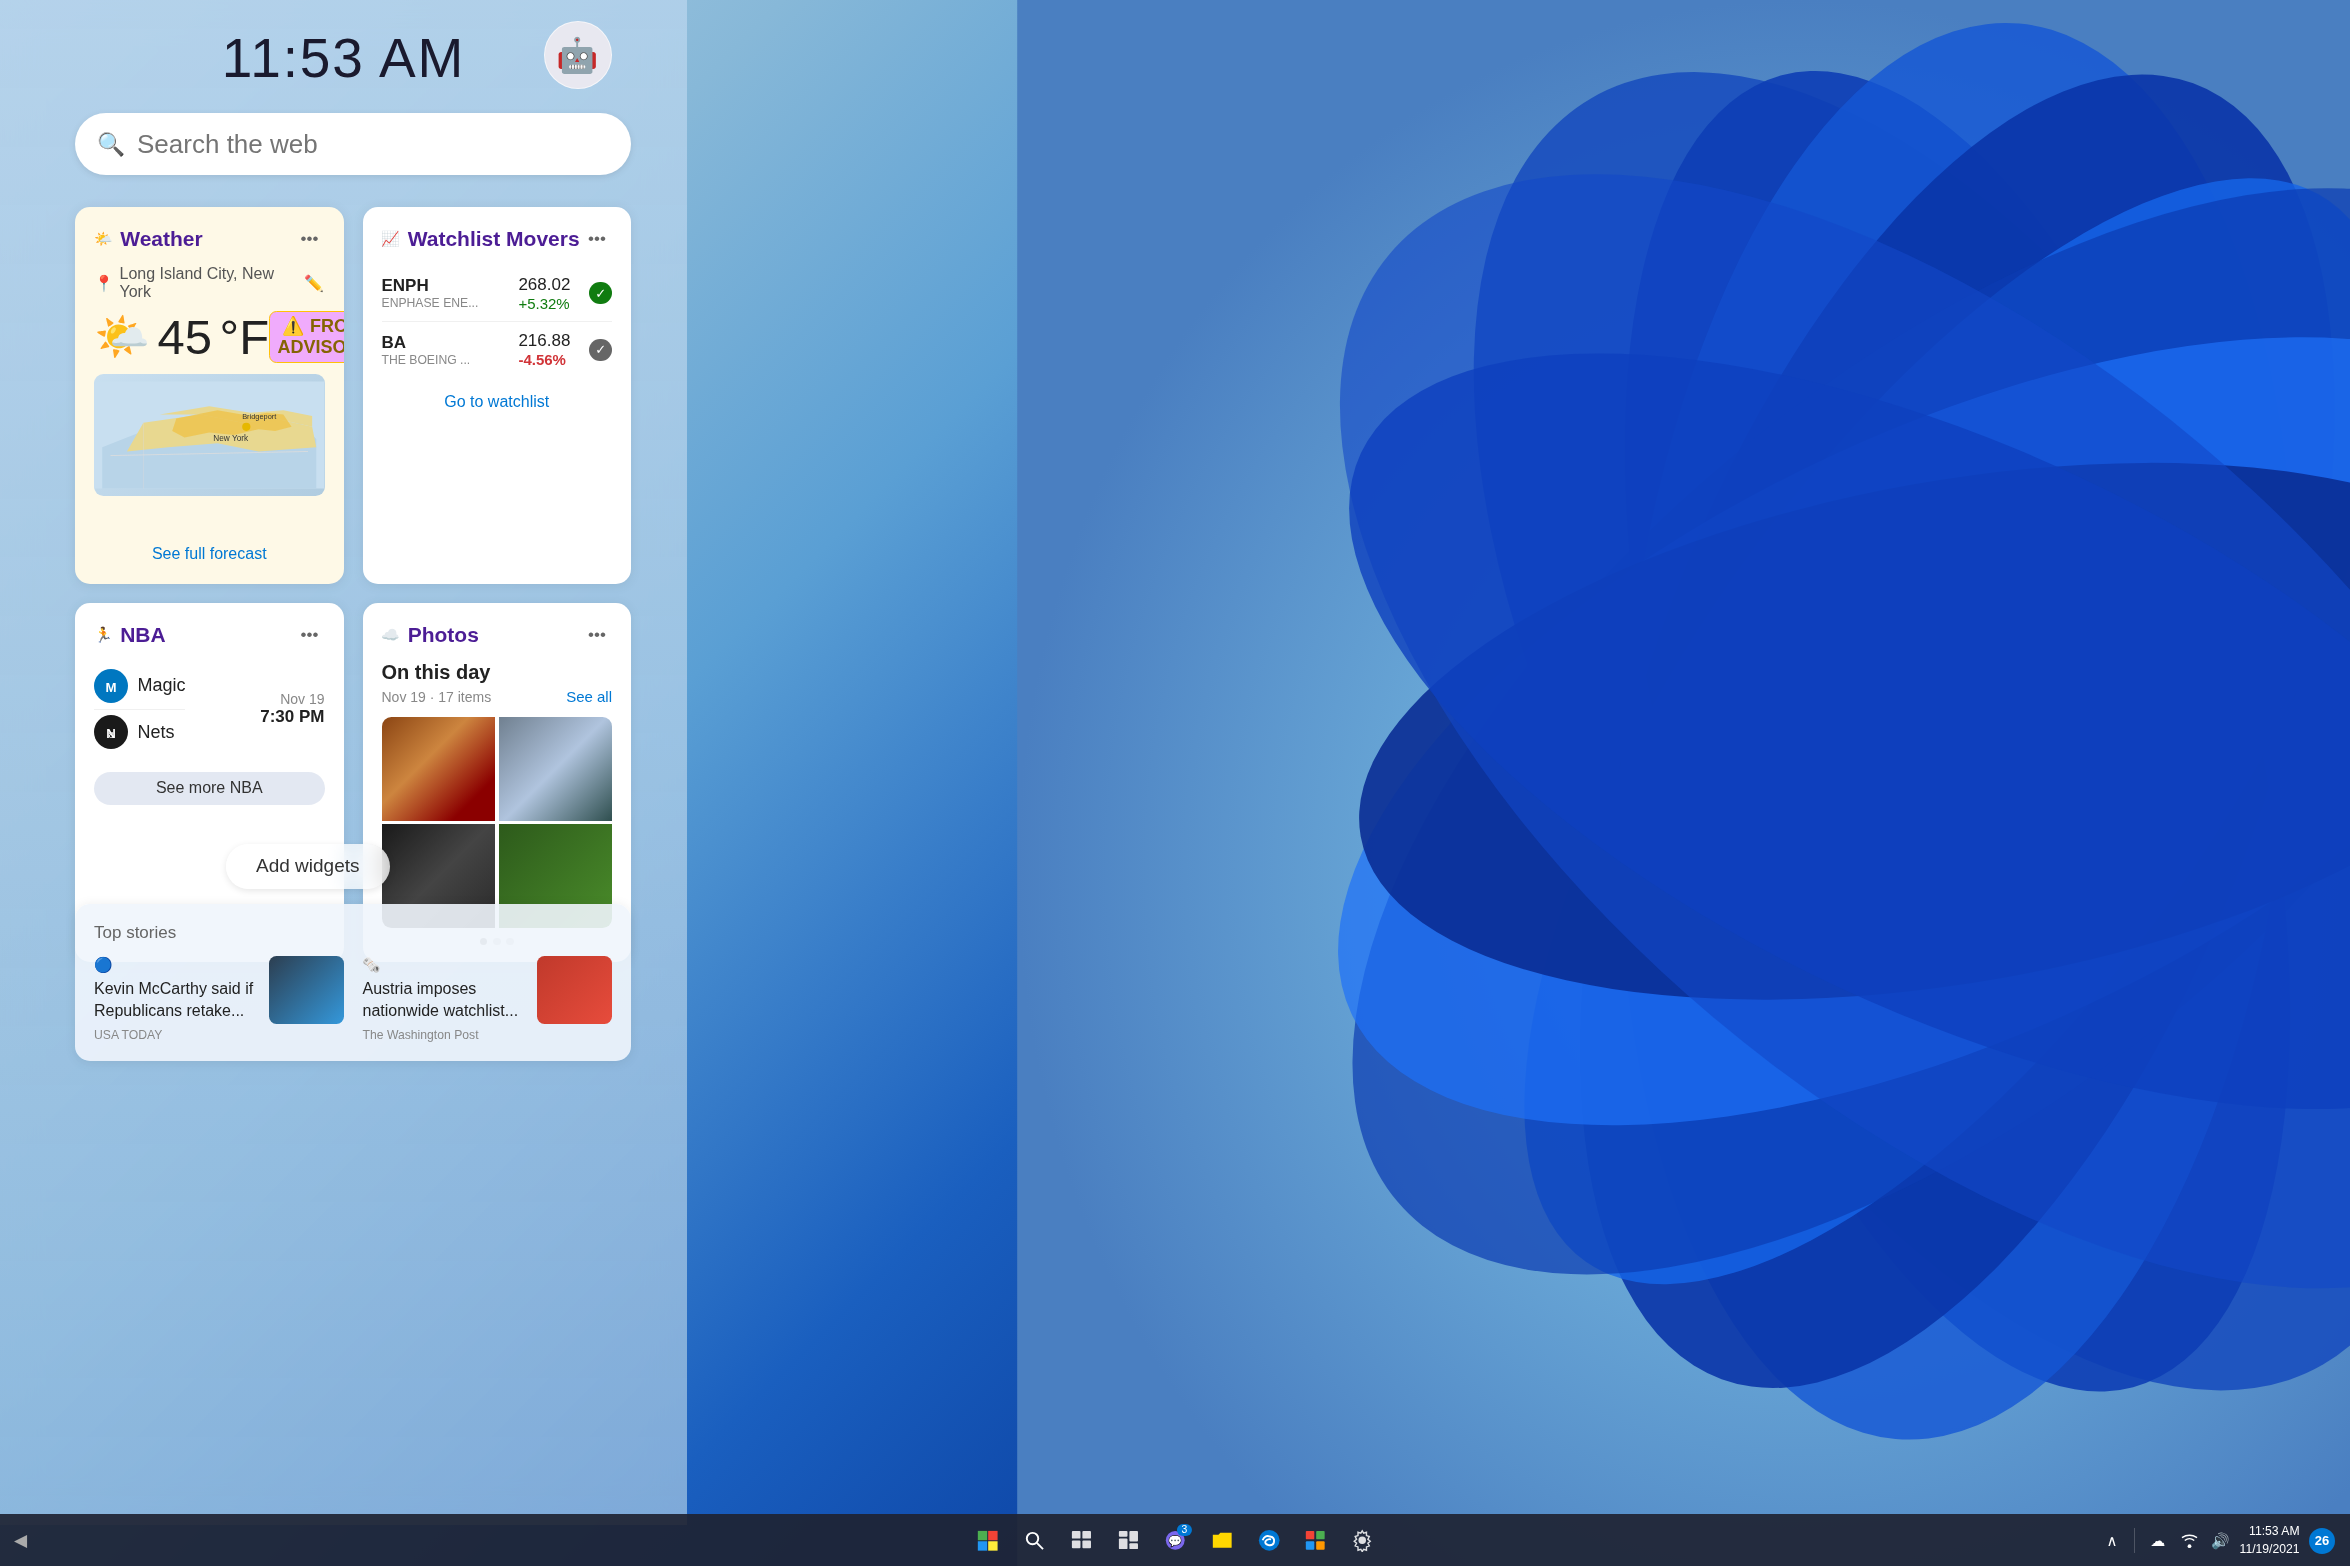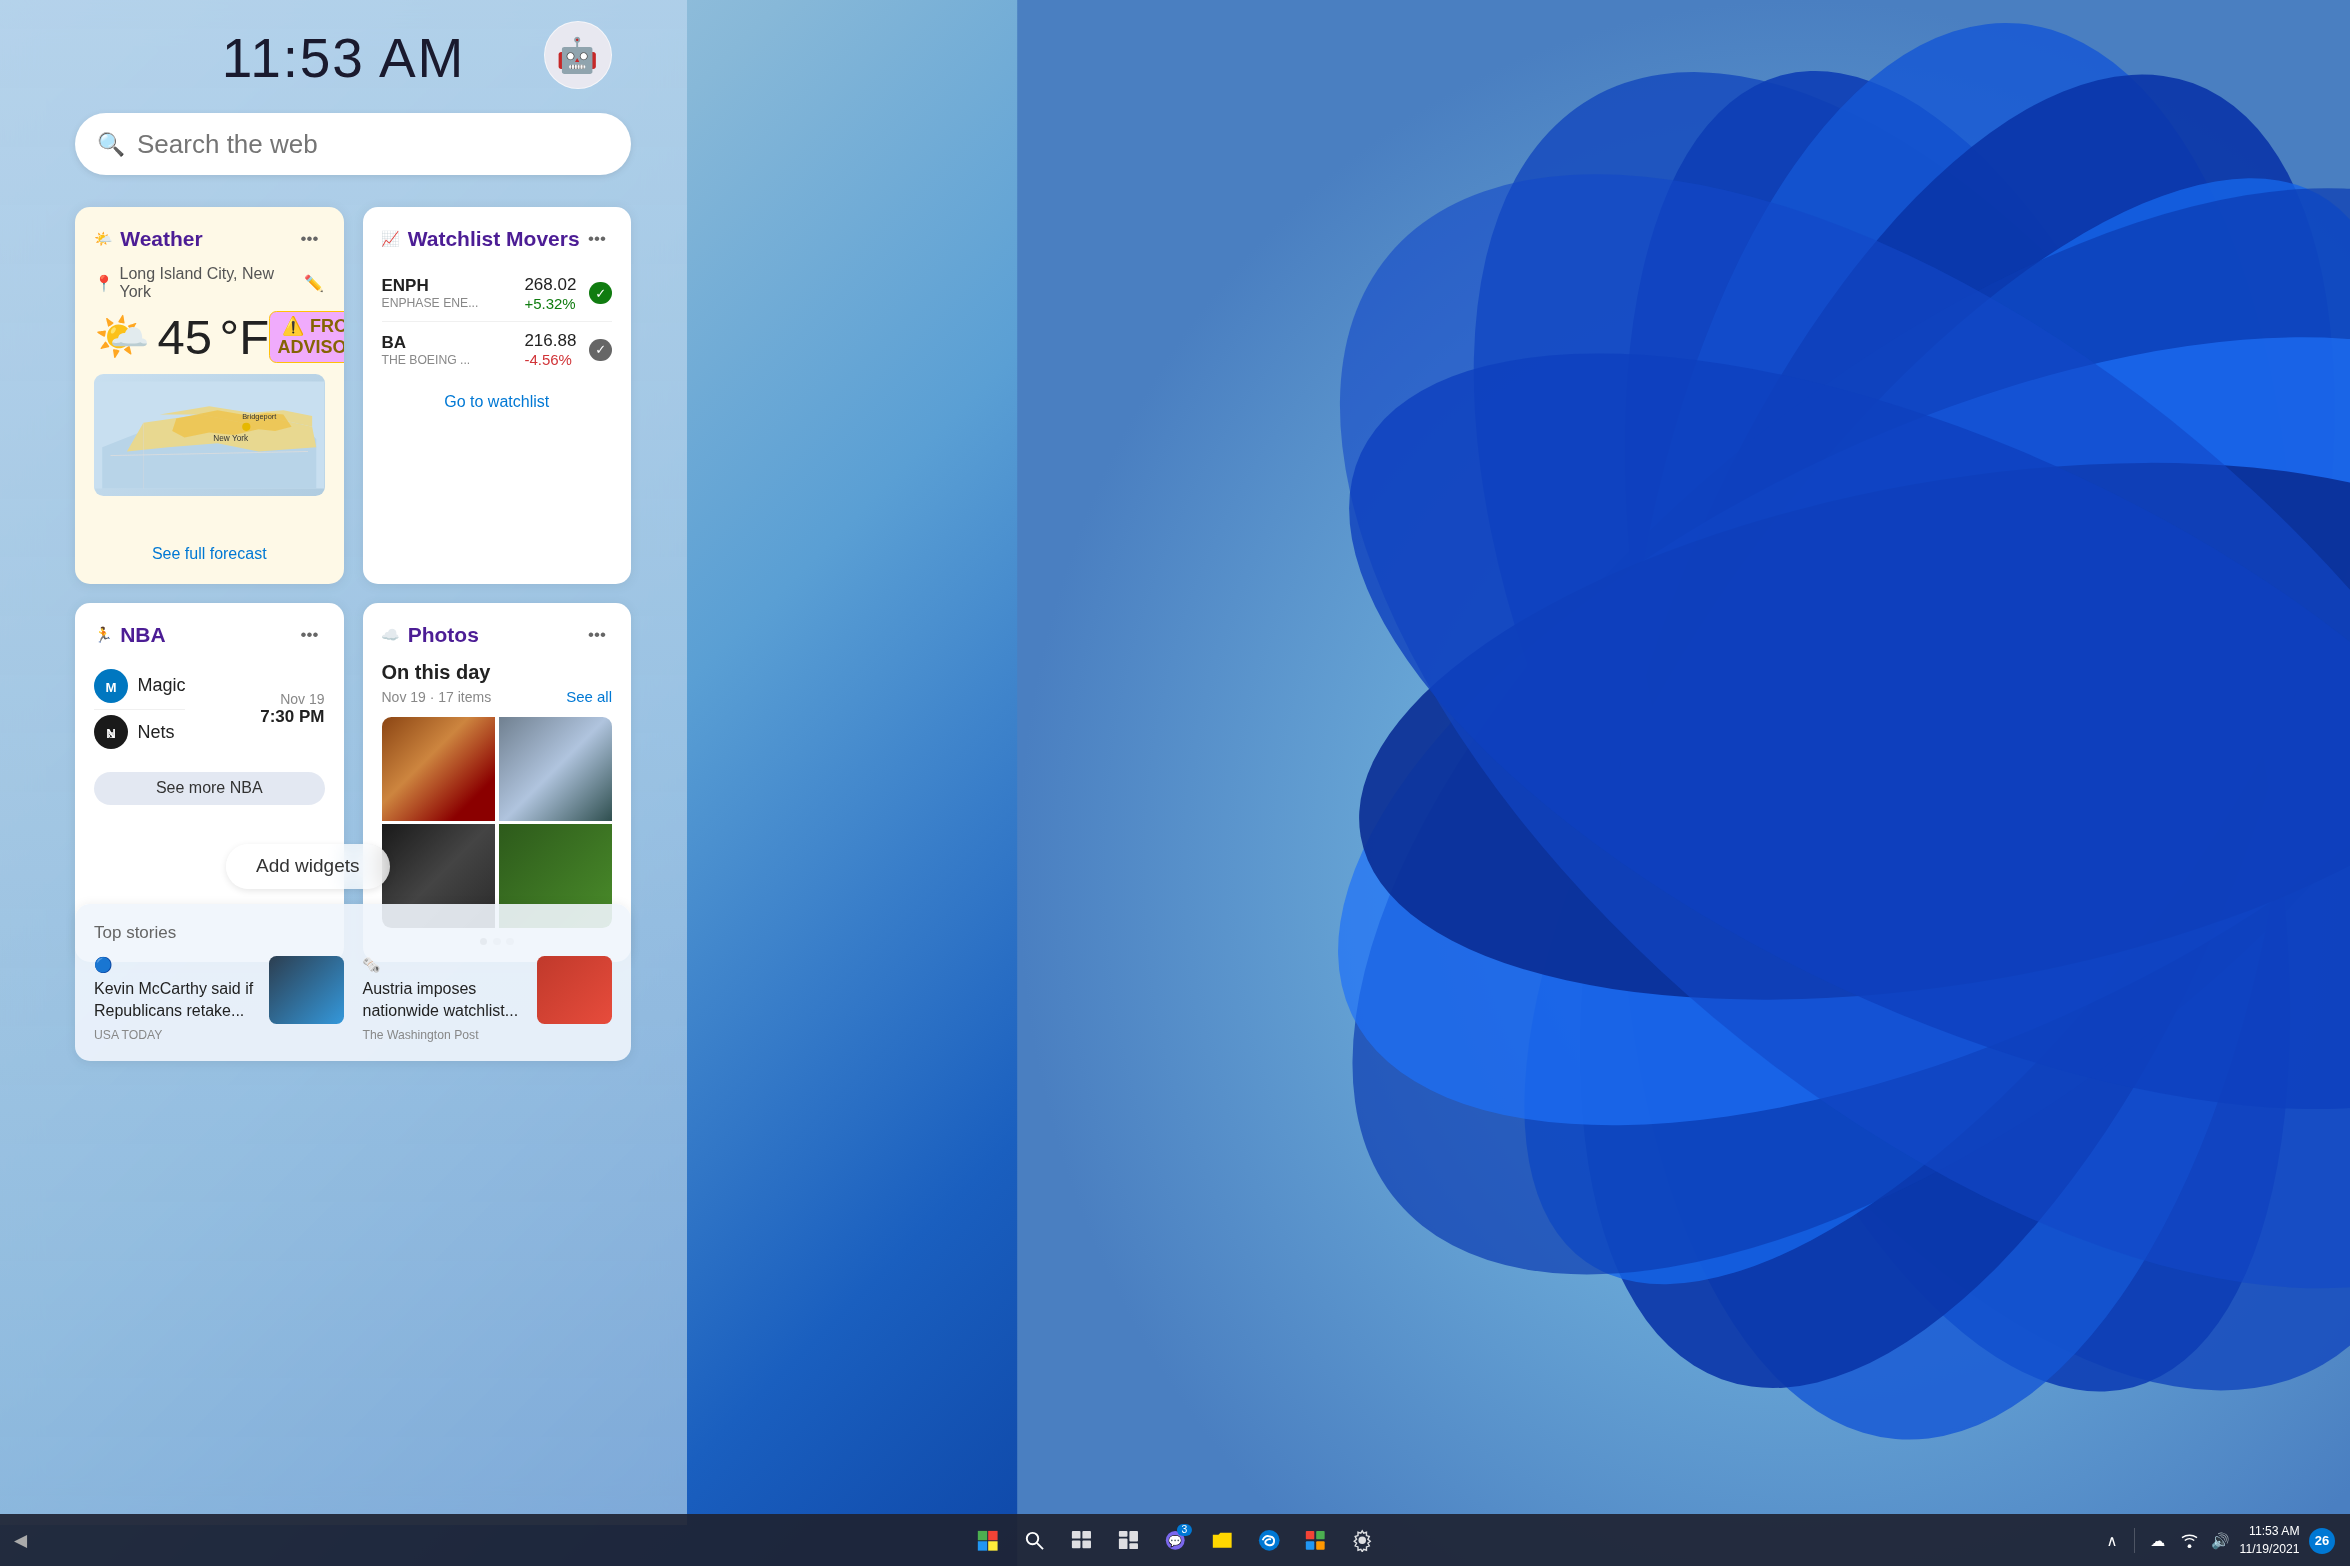--- a/index.html
+++ b/index.html
@@ -276,27 +276,27 @@
 
     .stock-change-pos {
       font-size: 15px;
       color: #107c10;
       font-weight: 400;
     }
 
     .stock-change-neg {
       font-size: 15px;
       color: #d13438;
-      font-weight: 400;
+      font-weight: 700;
     }
 
     .stock-right {
       display: flex;
       align-items: center;
-      gap: 13px;
+      gap: 19px;
     }
 
     .stock-check {
       width: 22.6px;
       height: 22.6px;
       background: #107c10;
       border-radius: 50%;
       display: flex;
       align-items: center;
       justify-content: center;

